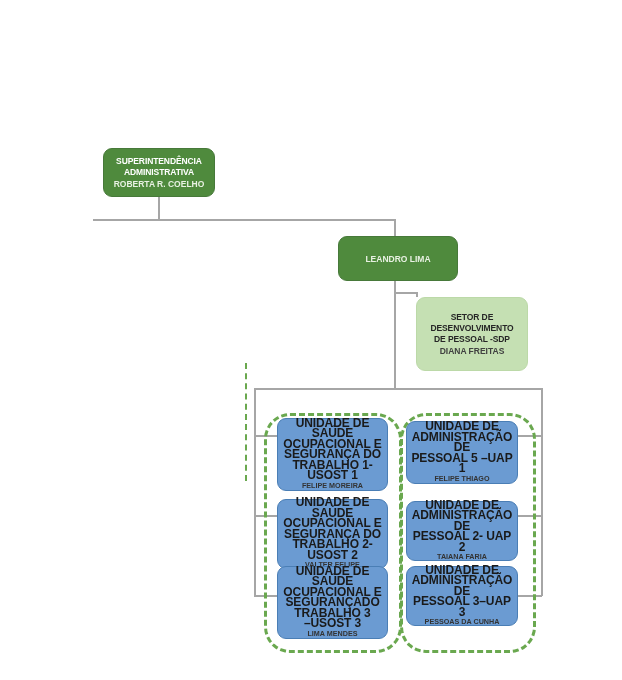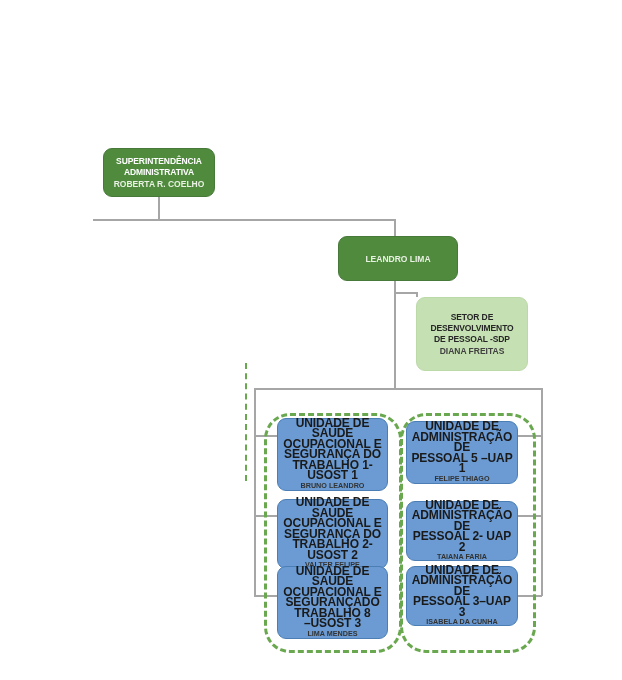--- a/index.html
+++ b/index.html
@@ -149,38 +149,38 @@
     <div class="person">DIANA FREITAS</div>
   </div>
 
   <div class="node blue" style="left:277px; top:403px; width:111px; height:73px;">
     <div class="title">
       <span>UNIDADE DE SAÚDE</span><br>
       <span>OCUPACIONAL E</span><br>
       <span>SEGURANÇA DO</span><br>
       <span>TRABALHO 1-USOST 1</span>
     </div>
-    <div class="person">BRUNO LEANDRO</div>
+    <div class="person">FELIPE MOREIRA</div>
   </div>
 
   <div class="node blue" style="left:277px; top:484px; width:111px; height:70px;">
     <div class="title">
       <span>UNIDADE DE SAÚDE</span><br>
       <span>OCUPACIONAL E</span><br>
       <span>SEGURANÇA DO TRABALHO 2-</span><br>
       <span>USOST 2</span>
     </div>
     <div class="person">VALTER FELIPE</div>
   </div>
 
   <div class="node blue" style="left:277px; top:551px; width:111px; height:73px;">
     <div class="title">
       <span>UNIDADE DE SAÚDE</span><br>
       <span>OCUPACIONAL E</span><br>
-      <span>SEGURANÇADO TRABALHO 8</span><br>
+      <span>SEGURANÇADO TRABALHO 3</span><br>
       <span>–USOST 3</span>
     </div>
     <div class="person">LIMA MENDES</div>
   </div>
 
   <div class="node blue" style="left:406px; top:406px; width:112px; height:63px;">
     <div class="title">
       <span>UNIDADE DE</span><br>
       <span>ADMINISTRAÇÃO DE</span><br>
       <span>PESSOAL 5 –UAP 1</span>
@@ -196,16 +196,16 @@
     </div>
     <div class="person">TAIANA FARIA</div>
   </div>
 
   <div class="node blue" style="left:406px; top:551px; width:112px; height:60px;">
     <div class="title">
       <span>UNIDADE DE</span><br>
       <span>ADMINISTRAÇÃO DE</span><br>
       <span>PESSOAL 3–UAP 3</span>
     </div>
-    <div class="person">ISABELA DA CUNHA</div>
+    <div class="person">PESSOAS DA CUNHA</div>
   </div>
 
 </div>
 
 </body></html>

